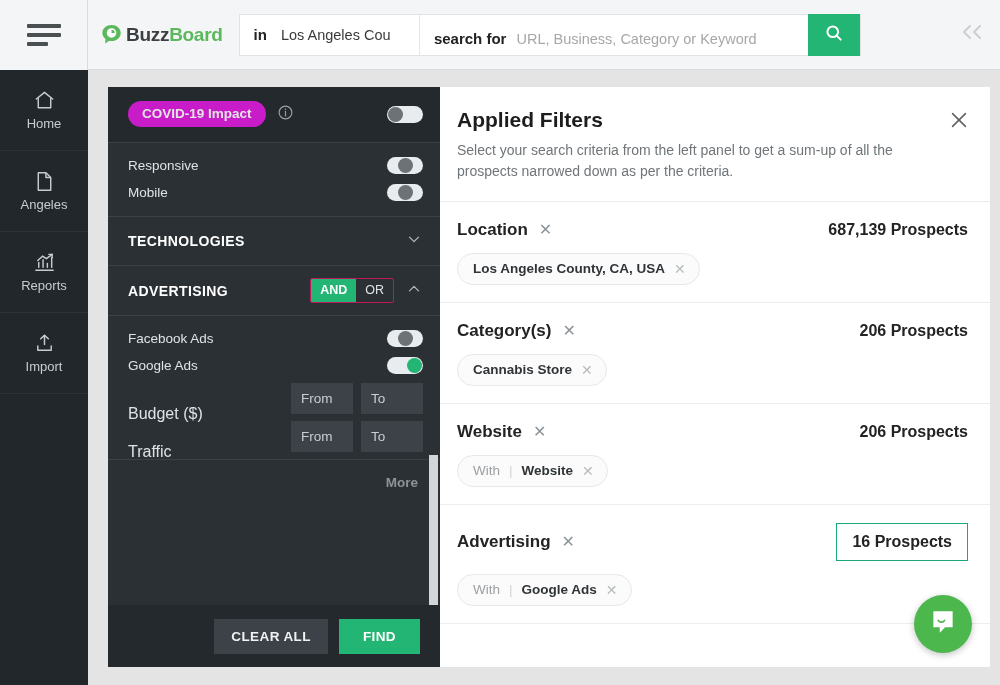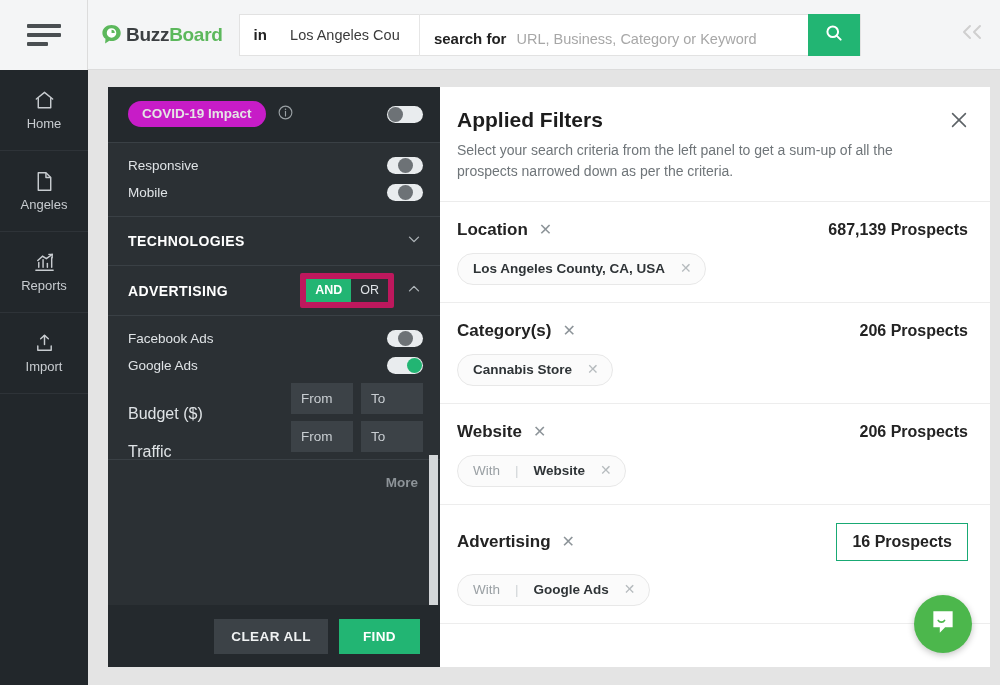--- a/index.html
+++ b/index.html
@@ -35,21 +35,21 @@
   .logo-text .b2 { color: #5cb85c; }
 
   .searchwrap {
     display: flex; align-items: center; margin-left: 16px;
     background: #fff; height: 42px; border: 1px solid #e2e2e2;
   }
   .loc-group { display: flex; align-items: center; height: 42px; padding: 0 10px 0 14px;
     border-right: 1px solid #e6e6e6; }
   .lbl-in { font-size: 15px; font-weight: bold; color: #222; margin-right: 14px; }
   .loc-input { border: 0; outline: none; font-size: 14.5px; color: #3a3a3a;
-    font-family: "Liberation Sans", sans-serif; width: 128px; background: transparent; text-align: center; }
+    font-family: "Liberation Sans", sans-serif; width: 128px; background: transparent; }
   .sf-group { display: flex; align-items: center; height: 42px; padding: 8px 10px 0 14px; }
   .lbl-sf { font-size: 15px; font-weight: bold; color: #222; margin-right: 10px; white-space: nowrap; }
   .sf-input { border: 0; outline: none; font-size: 14.5px; color: #3a3a3a;
     font-family: "Liberation Sans", sans-serif; width: 282px; background: transparent; }
   .sf-input::placeholder, .loc-input::placeholder { color: #a7a7a7; }
   .search-btn {
     width: 52px; height: 42px; background: #22b573; border: 0; cursor: pointer;
     display: flex; align-items: center; justify-content: center;
   }
   .collapse-btn {
@@ -104,21 +104,21 @@
   }
   .srow .nm { font-size: 13.5px; color: #dfe3e6; }
 
   .sec-head {
     display: flex; align-items: center; justify-content: space-between;
     padding: 0 17px 0 20px; height: 50px;
     border-top: 1px solid #3a4045; border-bottom: 1px solid #3a4045;
   }
   .sec-title { font-size: 14px; font-weight: bold; color: #fff; letter-spacing: 0.4px; }
   .sec-right { display: flex; align-items: center; gap: 11px; }
-  .andor { display: flex; border: 6px solid #be185d; border-radius: 2px; overflow: hidden; }
+  .andor { display: flex; border: 1px solid #be185d; border-radius: 2px; overflow: hidden; }
   .andor span { font-size: 12.5px; padding: 4px 9px 5px 9px; color: #dfe3e6; cursor: pointer; }
   .andor .on { background: #22b573; color: #fff; font-weight: bold; }
   .chev { cursor: pointer; }
 
   .inp-row { display: flex; align-items: center; padding: 5px 17px 5px 20px; height: 38px; }
   .inp-row .nm { font-size: 16px; color: #dfe3e6; flex: 1; margin-top: 32px; }
   .mini { width: 62px; height: 31px; background: #3c4247; border: 0; outline: none;
     color: #c9ced2; font-size: 13.5px; font-family: "Liberation Sans", sans-serif;
     padding: 0 10px; margin-left: 8px; }
   .mini::placeholder { color: #c9ced2; }
@@ -163,21 +163,21 @@
   .fgroup { padding: 18px 22px 17px 17px; border-bottom: 1px solid #ededed; }
   .fgroup:last-child { border-bottom: 0; }
   .fg-top { display: flex; align-items: center; justify-content: space-between; }
   .fg-left { display: flex; align-items: center; gap: 11px; }
   .fg-name { font-size: 17px; font-weight: bold; color: #232323; }
   .fg-x { cursor: pointer; color: #8d9499; font-size: 16px; line-height: 1; }
   .fg-count { font-size: 16px; font-weight: bold; color: #232323; white-space: nowrap; }
   .fg-count.boxed { border: 1px solid #19a974; padding: 9px 15px; }
   .chips { margin-top: 13px; display: flex; gap: 9px; flex-wrap: wrap; }
   .chip {
-    display: inline-flex; align-items: center; gap: 15px;
+    display: inline-flex; align-items: flex-end; gap: 9px;
     border: 1px solid #e8e8e8; border-radius: 16px; background: #fbfbfb;
     padding: 7px 13px 8px 15px; font-size: 13.5px; color: #2f3437; cursor: pointer;
   }
   .chip .pre { color: #9aa0a4; }
   .chip .sep { color: #cfd3d6; }
   .chip .val { font-weight: bold; color: #2f3437; }
   .chip .cx { color: #b6bbbe; font-size: 14px; line-height: 1; }
 
   .chat-bubble {
     position: absolute; right: 18px; bottom: 14px; width: 58px; height: 58px;

